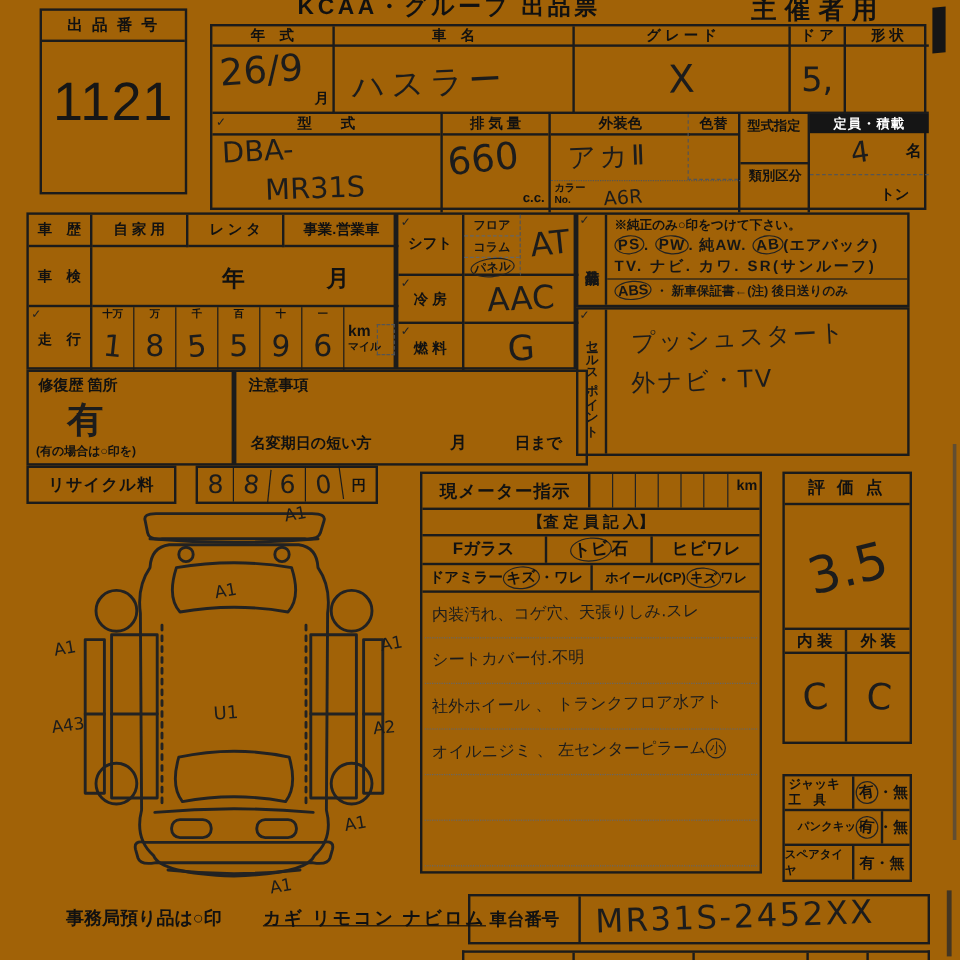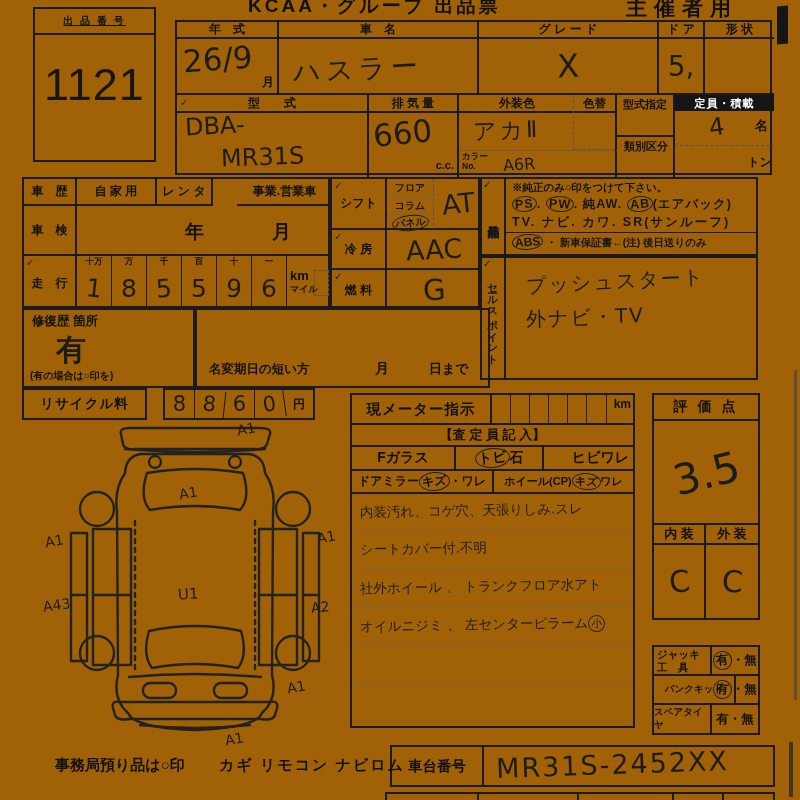--- a/index.html
+++ b/index.html
@@ -24,21 +24,21 @@
 
 <div class="sheet">
 
   <div class="c lbl" style="left:248px;top:-7px;font-size:19px;letter-spacing:3px;">KCAA・グループ 出品票</div>
   <div class="c lbl" style="left:626px;top:-6px;font-size:21px;letter-spacing:7px;">主催者用</div>
   <div class="c" style="left:777px;top:6px;width:11px;height:38px;background:#151515;transform:skewY(-5deg);"></div>
   <div class="c" style="left:794px;top:370px;width:3px;height:330px;background:#444;opacity:.7;"></div>
   <div class="c" style="left:789px;top:742px;width:4px;height:55px;background:#2a2a2a;opacity:.8;"></div>
 
   <div class="c bx" style="left:33px;top:7px;width:123px;height:155px;">
-    <div class="lbl ctr" style="height:24px;border-bottom:2px solid #1b1b1b;font-size:10px;letter-spacing:2px;text-decoration:underline;">出 品 番 号</div>
+    <div class="lbl ctr" style="height:24px;border-bottom:2px solid #1b1b1b;font-size:13px;letter-spacing:2px;">出 品 番 号</div>
     <div class="ctr" style="height:100px;font-size:45px;font-weight:500;letter-spacing:1px;">1121</div>
   </div>
 
   <div class="c bx" style="left:175px;top:20px;width:597px;height:155px;">
 
     <div class="c lbl ctr" style="left:0;top:0;width:102px;height:17px;border-right:2px solid #1b1b1b;border-bottom:2px solid #1b1b1b;font-size:12px;">年　式</div>
     <div class="c lbl ctr" style="left:302px;top:0;width:180px;height:17px;border-right:2px solid #1b1b1b;border-bottom:2px solid #1b1b1b;font-size:12px;">グ レ ー ド</div>
     <div class="c lbl ctr" style="left:102px;top:0;width:200px;height:17px;border-right:2px solid #1b1b1b;border-bottom:2px solid #1b1b1b;font-size:12px;">車　名</div>
     <div class="c lbl ctr" style="left:482px;top:0;width:46px;height:17px;border-right:2px solid #1b1b1b;border-bottom:2px solid #1b1b1b;font-size:12px;">ド ア</div>
     <div class="c lbl ctr" style="left:528px;top:0;width:69px;height:17px;border-bottom:2px solid #1b1b1b;font-size:12px;">形 状</div>
@@ -86,28 +86,28 @@
     <div class="c" style="left:440px;top:73px;width:58px;height:82px;border-right:2px solid #1b1b1b;">
       <div class="lbl ctr" style="height:14px;font-size:11px;padding-top:2px;">型式指定</div>
       <div class="c" style="left:0;top:40px;width:58px;border-top:2px solid #1b1b1b;"></div>
       <div class="lbl ctr" style="position:absolute;top:44px;width:58px;font-size:11px;">類別区分</div>
     </div>
     <div class="c" style="left:498px;top:73px;width:99px;height:82px;">
       <div class="invhdr ctr" style="height:16px;font-size:11px;letter-spacing:1px;">定員・積載</div>
       <span class="hw" style="position:absolute;left:34px;top:18px;font-size:24px;transform:rotate(-8deg);">4</span>
       <span class="lbl" style="position:absolute;right:6px;top:22px;font-size:13px;">名</span>
       <div class="c" style="left:0;top:50px;width:99px;border-top:1.5px dashed #555;"></div>
-      <span class="lbl" style="position:absolute;right:2px;bottom:6px;font-size:12px;">トン</span>
+      <span class="lbl" style="position:absolute;right:16px;bottom:6px;font-size:12px;">トン</span>
     </div>
   </div>
 
   <div class="c bx" style="left:22px;top:177px;width:308px;height:131px;">
     <div class="c lbl ctr" style="left:0;top:0;width:53px;height:27px;border-right:2px solid #1b1b1b;border-bottom:2px solid #1b1b1b;font-size:12px;">車　歴</div>
     <div class="c lbl ctr" style="left:53px;top:0;width:80px;height:27px;border-right:2px solid #1b1b1b;border-bottom:2px solid #1b1b1b;font-size:12px;">自 家 用</div>
-    <div class="c lbl ctr" style="left:133px;top:0;width:56px;height:27px;border-right:2px solid #1b1b1b;border-bottom:2px solid #1b1b1b;font-size:12px;">レ ン タ</div>
+    <div class="c lbl ctr" style="left:133px;top:0;width:80px;height:27px;border-right:2px solid #1b1b1b;border-bottom:2px solid #1b1b1b;font-size:12px;font-family:Liberation Serif, serif;">レ ン タ</div>
     <div class="c lbl ctr" style="left:213px;top:0;width:95px;height:27px;border-bottom:2px solid #1b1b1b;font-size:12px;">事業.営業車</div>
     <div class="c lbl ctr" style="left:0;top:27px;width:53px;height:50px;border-right:2px solid #1b1b1b;border-bottom:2px solid #1b1b1b;font-size:12px;">車　検</div>
     <div class="c" style="left:53px;top:27px;width:255px;height:50px;border-bottom:2px solid #1b1b1b;">
       <span class="lbl" style="position:absolute;left:108px;top:13px;font-size:19px;">年</span>
       <span class="lbl" style="position:absolute;left:195px;top:13px;font-size:19px;">月</span>
     </div>
     <div class="c" style="left:0;top:77px;width:53px;height:54px;border-right:2px solid #1b1b1b;">
       <span class="tick" style="position:absolute;left:2px;top:1px;">✓</span>
       <div class="lbl ctr" style="height:100%;font-size:12px;">走　行</div>
     </div>
@@ -196,20 +196,21 @@
     <span class="hw" style="position:absolute;left:44px;top:46px;font-size:20px;transform:rotate(-2deg);letter-spacing:2px;">外ナビ・TV</span>
   </div>
 
   <div class="c bx" style="left:22px;top:308px;width:173px;height:80px;">
     <div class="lbl" style="padding:3px 0 0 8px;font-size:12.5px;">修復歴 箇所</div>
     <span class="hw" style="position:absolute;left:32px;top:20px;font-size:30px;font-weight:bold;">有</span>
     <div class="lbl" style="position:absolute;left:6px;bottom:3px;font-size:10px;">(有の場合は○印を)</div>
   </div>
 
   <div class="c bx" style="left:195px;top:308px;width:295px;height:80px;">
+    <div class="lbl" style="padding:3px 0 0 10px;font-size:12.5px;">注意事項</div>
     <span class="lbl" style="position:absolute;left:12px;bottom:8px;font-size:12.5px;">名変期日の短い方</span>
     <span class="lbl" style="position:absolute;left:178px;bottom:8px;font-size:14px;">月</span>
     <span class="lbl" style="position:absolute;left:232px;bottom:8px;font-size:13px;">日まで</span>
   </div>
 
   <div class="c" style="left:22px;top:388px;width:300px;height:32px;">
     <div class="c bx lbl ctr" style="left:0;top:0;width:125px;height:32px;font-size:13.5px;letter-spacing:1px;">リサイクル料</div>
     <div class="c bx" style="left:141px;top:0;width:152px;height:32px;">
       <div class="c ctr hw" style="left:0;top:0;width:30px;height:28px;border-right:1.6px solid #1b1b1b;font-size:21px;">8</div>
       <div class="c ctr hw" style="left:30px;top:0;width:30px;height:28px;border-right:1.6px solid #1b1b1b;font-size:21px;transform:rotate(6deg);">8</div>
@@ -230,21 +231,21 @@
       <div class="c" style="left:235px;top:0;width:20px;height:28px;border-right:1.5px solid #222;"></div>
       <span class="lbl" style="position:absolute;right:2px;top:2px;font-size:12px;">km</span>
     </div>
     <div class="c lbl ctr" style="left:0;top:30px;width:281px;height:22px;border-bottom:2px solid #1b1b1b;font-size:13px;">【査 定 員 記 入】</div>
     <div class="c" style="left:0;top:52px;width:281px;height:24px;border-bottom:2px solid #1b1b1b;">
       <div class="c lbl ctr" style="left:0;top:0;width:104px;height:22px;border-right:2px solid #1b1b1b;font-size:14px;">Fガラス</div>
       <div class="c lbl ctr" style="left:104px;top:0;width:88px;height:22px;border-right:2px solid #1b1b1b;font-size:14px;">
         <span class="circ-tight" style="transform:rotate(-5deg);">トビ</span>
           <span>石</span>
       </div>
-      <div class="c lbl ctr" style="left:204px;top:0;width:89px;height:22px;font-size:14px;">ヒビワレ</div>
+      <div class="c lbl ctr" style="left:192px;top:0;width:89px;height:22px;font-size:14px;">ヒビワレ</div>
     </div>
     <div class="c" style="left:0;top:76px;width:281px;height:23px;border-bottom:2px solid #1b1b1b;">
       <div class="c lbl ctr" style="left:0;top:0;width:142px;height:21px;border-right:2px solid #1b1b1b;font-size:12px;">
         <span>ドアミラー </span>
           <span class="circ-tight" style="transform:rotate(-4deg);">キズ</span>
           <span>・ワレ</span>
       </div>
       <div class="c lbl ctr" style="left:142px;top:0;width:139px;height:21px;font-size:11px;">
         <span>ホイール(CP) </span>
           <span class="circ-tight" style="transform:rotate(4deg);">キズ</span>
@@ -322,21 +323,21 @@
   <div class="c" style="left:385px;top:792px;width:390px;height:8px;border:2px solid #1b1b1b;border-bottom:none;">
     <div class="c" style="left:90px;top:0;width:2px;height:8px;background:#1b1b1b;"></div>
     <div class="c" style="left:190px;top:0;width:2px;height:8px;background:#1b1b1b;"></div>
     <div class="c" style="left:285px;top:0;width:2px;height:8px;background:#1b1b1b;"></div>
     <div class="c" style="left:335px;top:0;width:2px;height:8px;background:#1b1b1b;"></div>
   </div>
 
   <div class="c lbl" style="left:55px;top:756px;font-size:15px;">
     <span>事務局預り品は○印</span>
     <span style="display:inline-block;width:26px;"></span>
-    <span style="letter-spacing:2px;">カギ リモコン ナビロム</span>
+    <span style="letter-spacing:2px;text-decoration:underline;">カギ リモコン ナビロム</span>
   </div>
 
   <div class="c" style="left:45px;top:425px;width:300px;height:320px;">
     <svg viewBox="0 0 300 320" width="300" height="320" fill="none" stroke="#222" stroke-width="2.4" stroke-linecap="round" stroke-linejoin="round">
 
       <path d="M76 9 Q74 3 85 3 L215 3 Q227 3 225 9 L222 19 Q220 25 209 24 L90 24 Q79 25 78 19 Z"></path>
       <path d="M80 24 Q150 30 220 24"></path>
 
       <circle cx="110" cy="37" r="6"></circle>
         <circle cx="190" cy="37" r="6"></circle>

